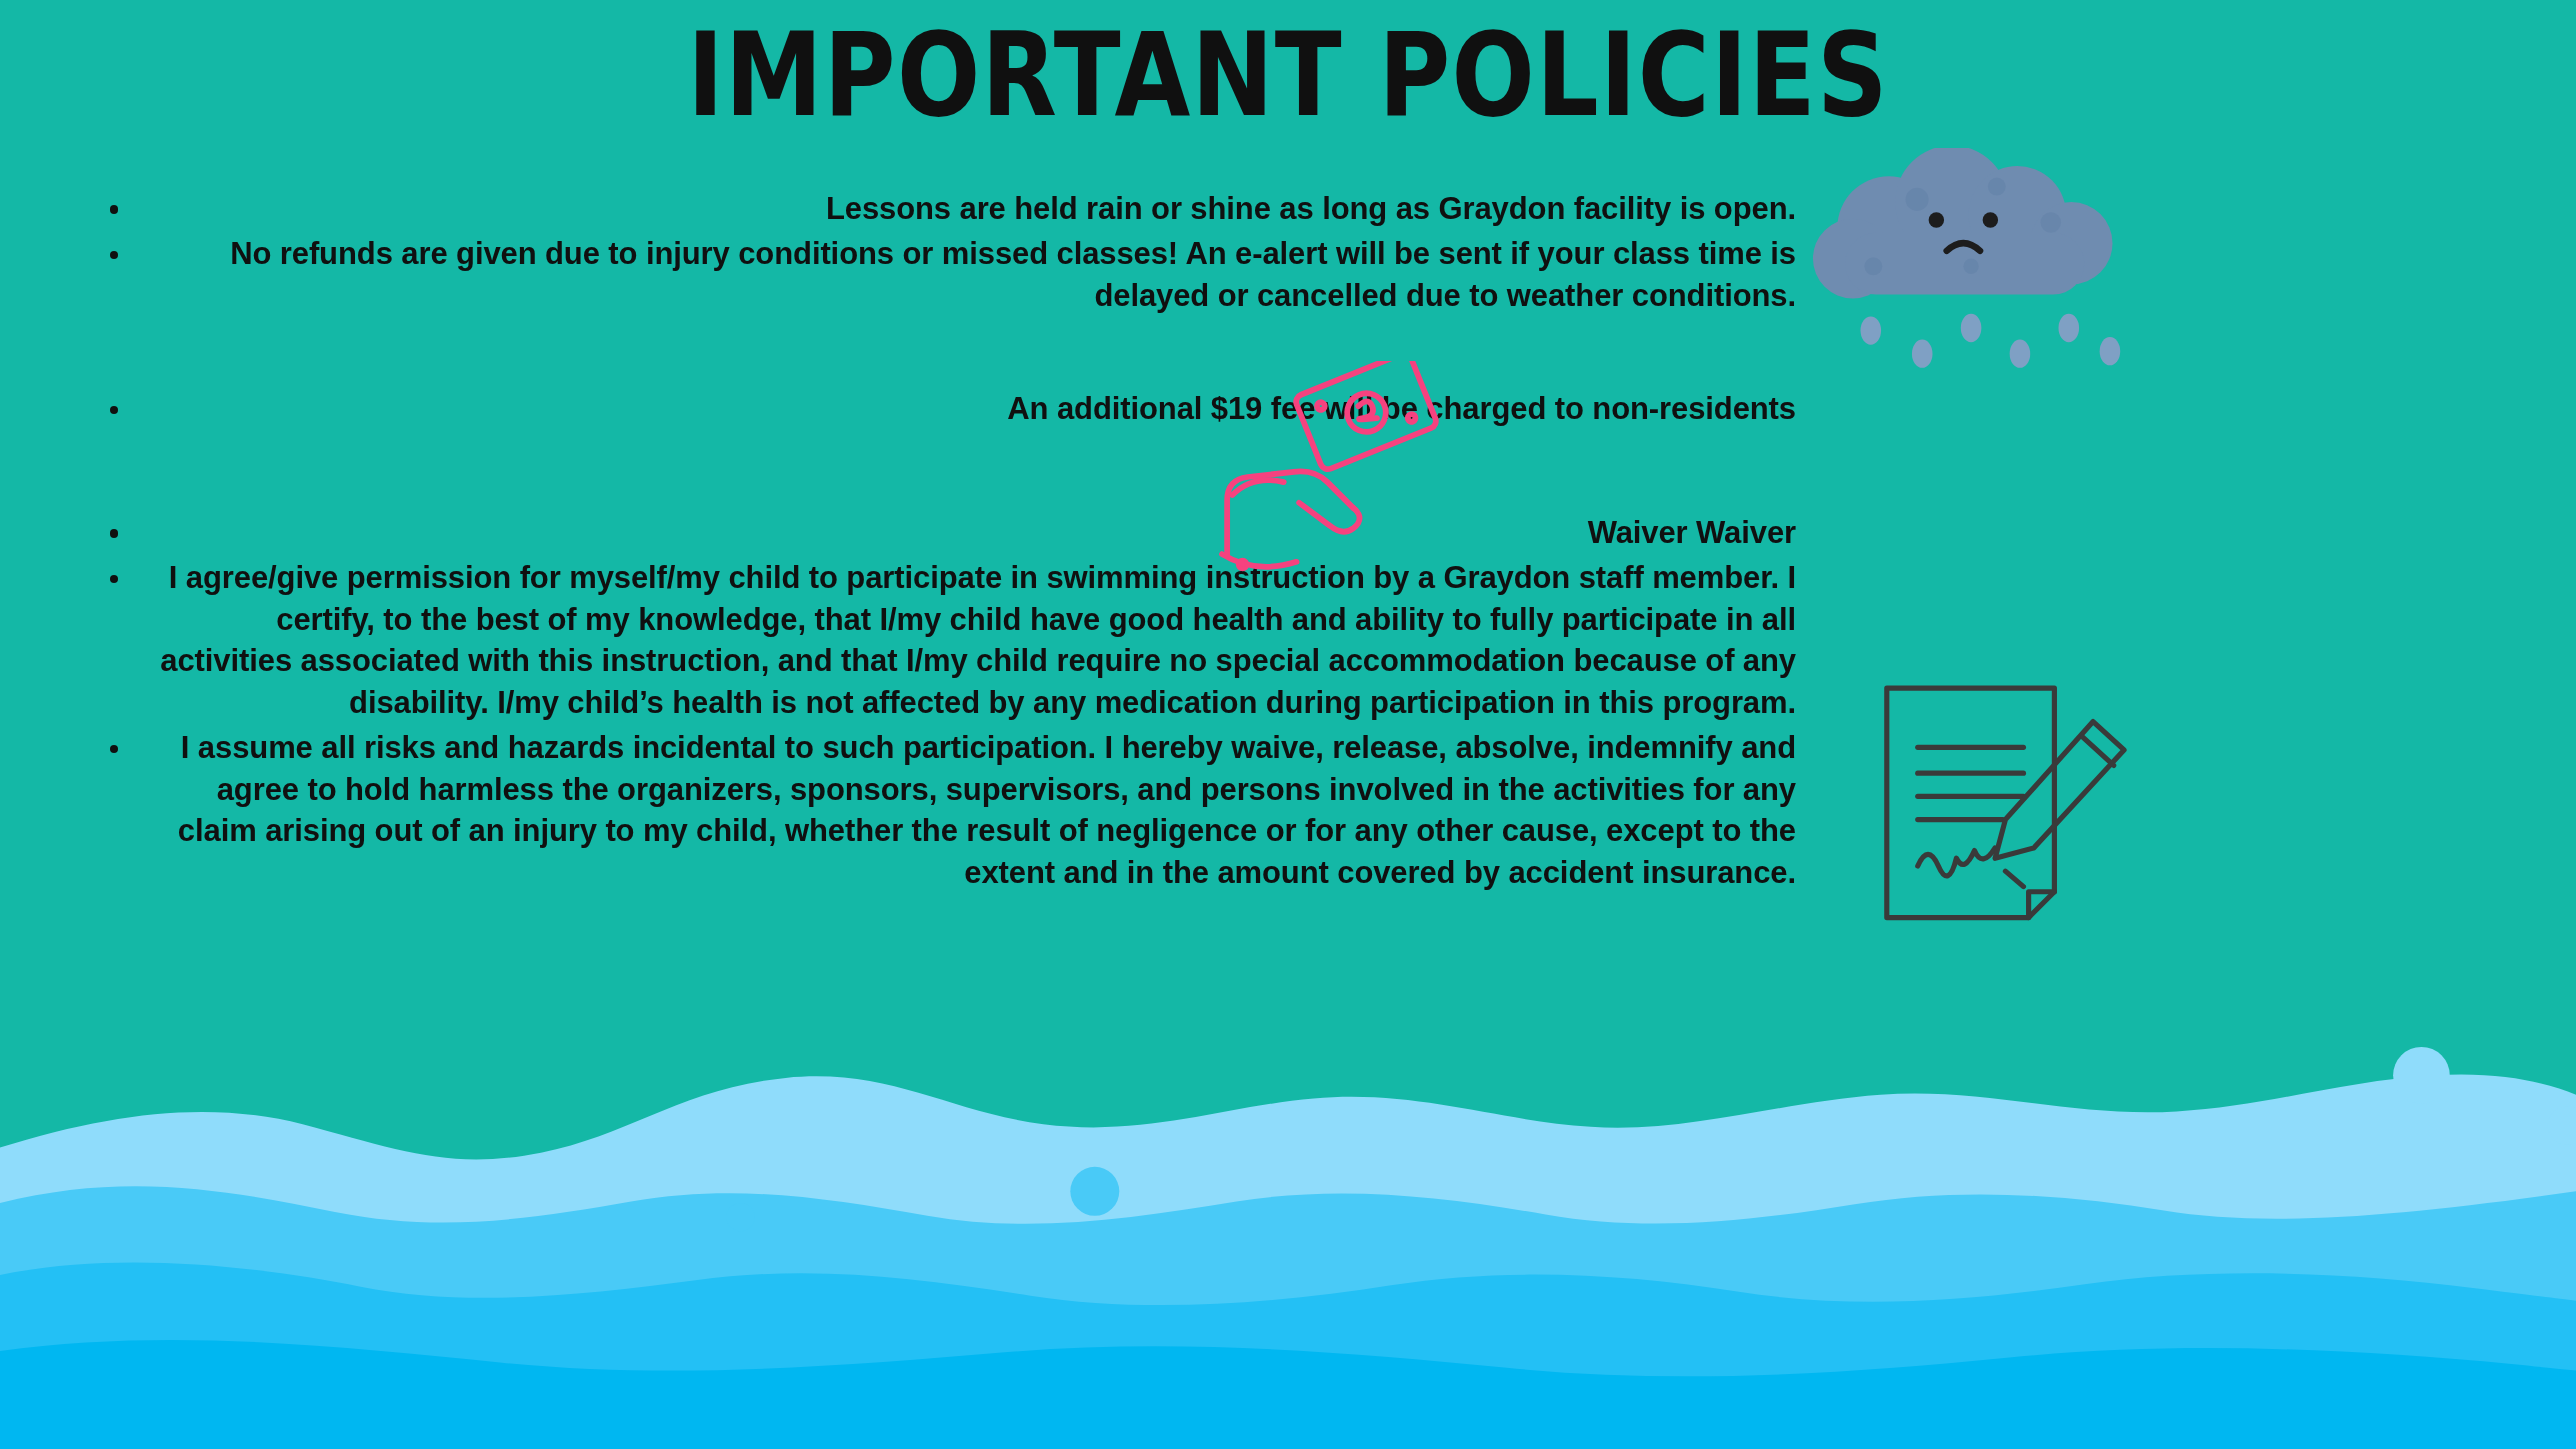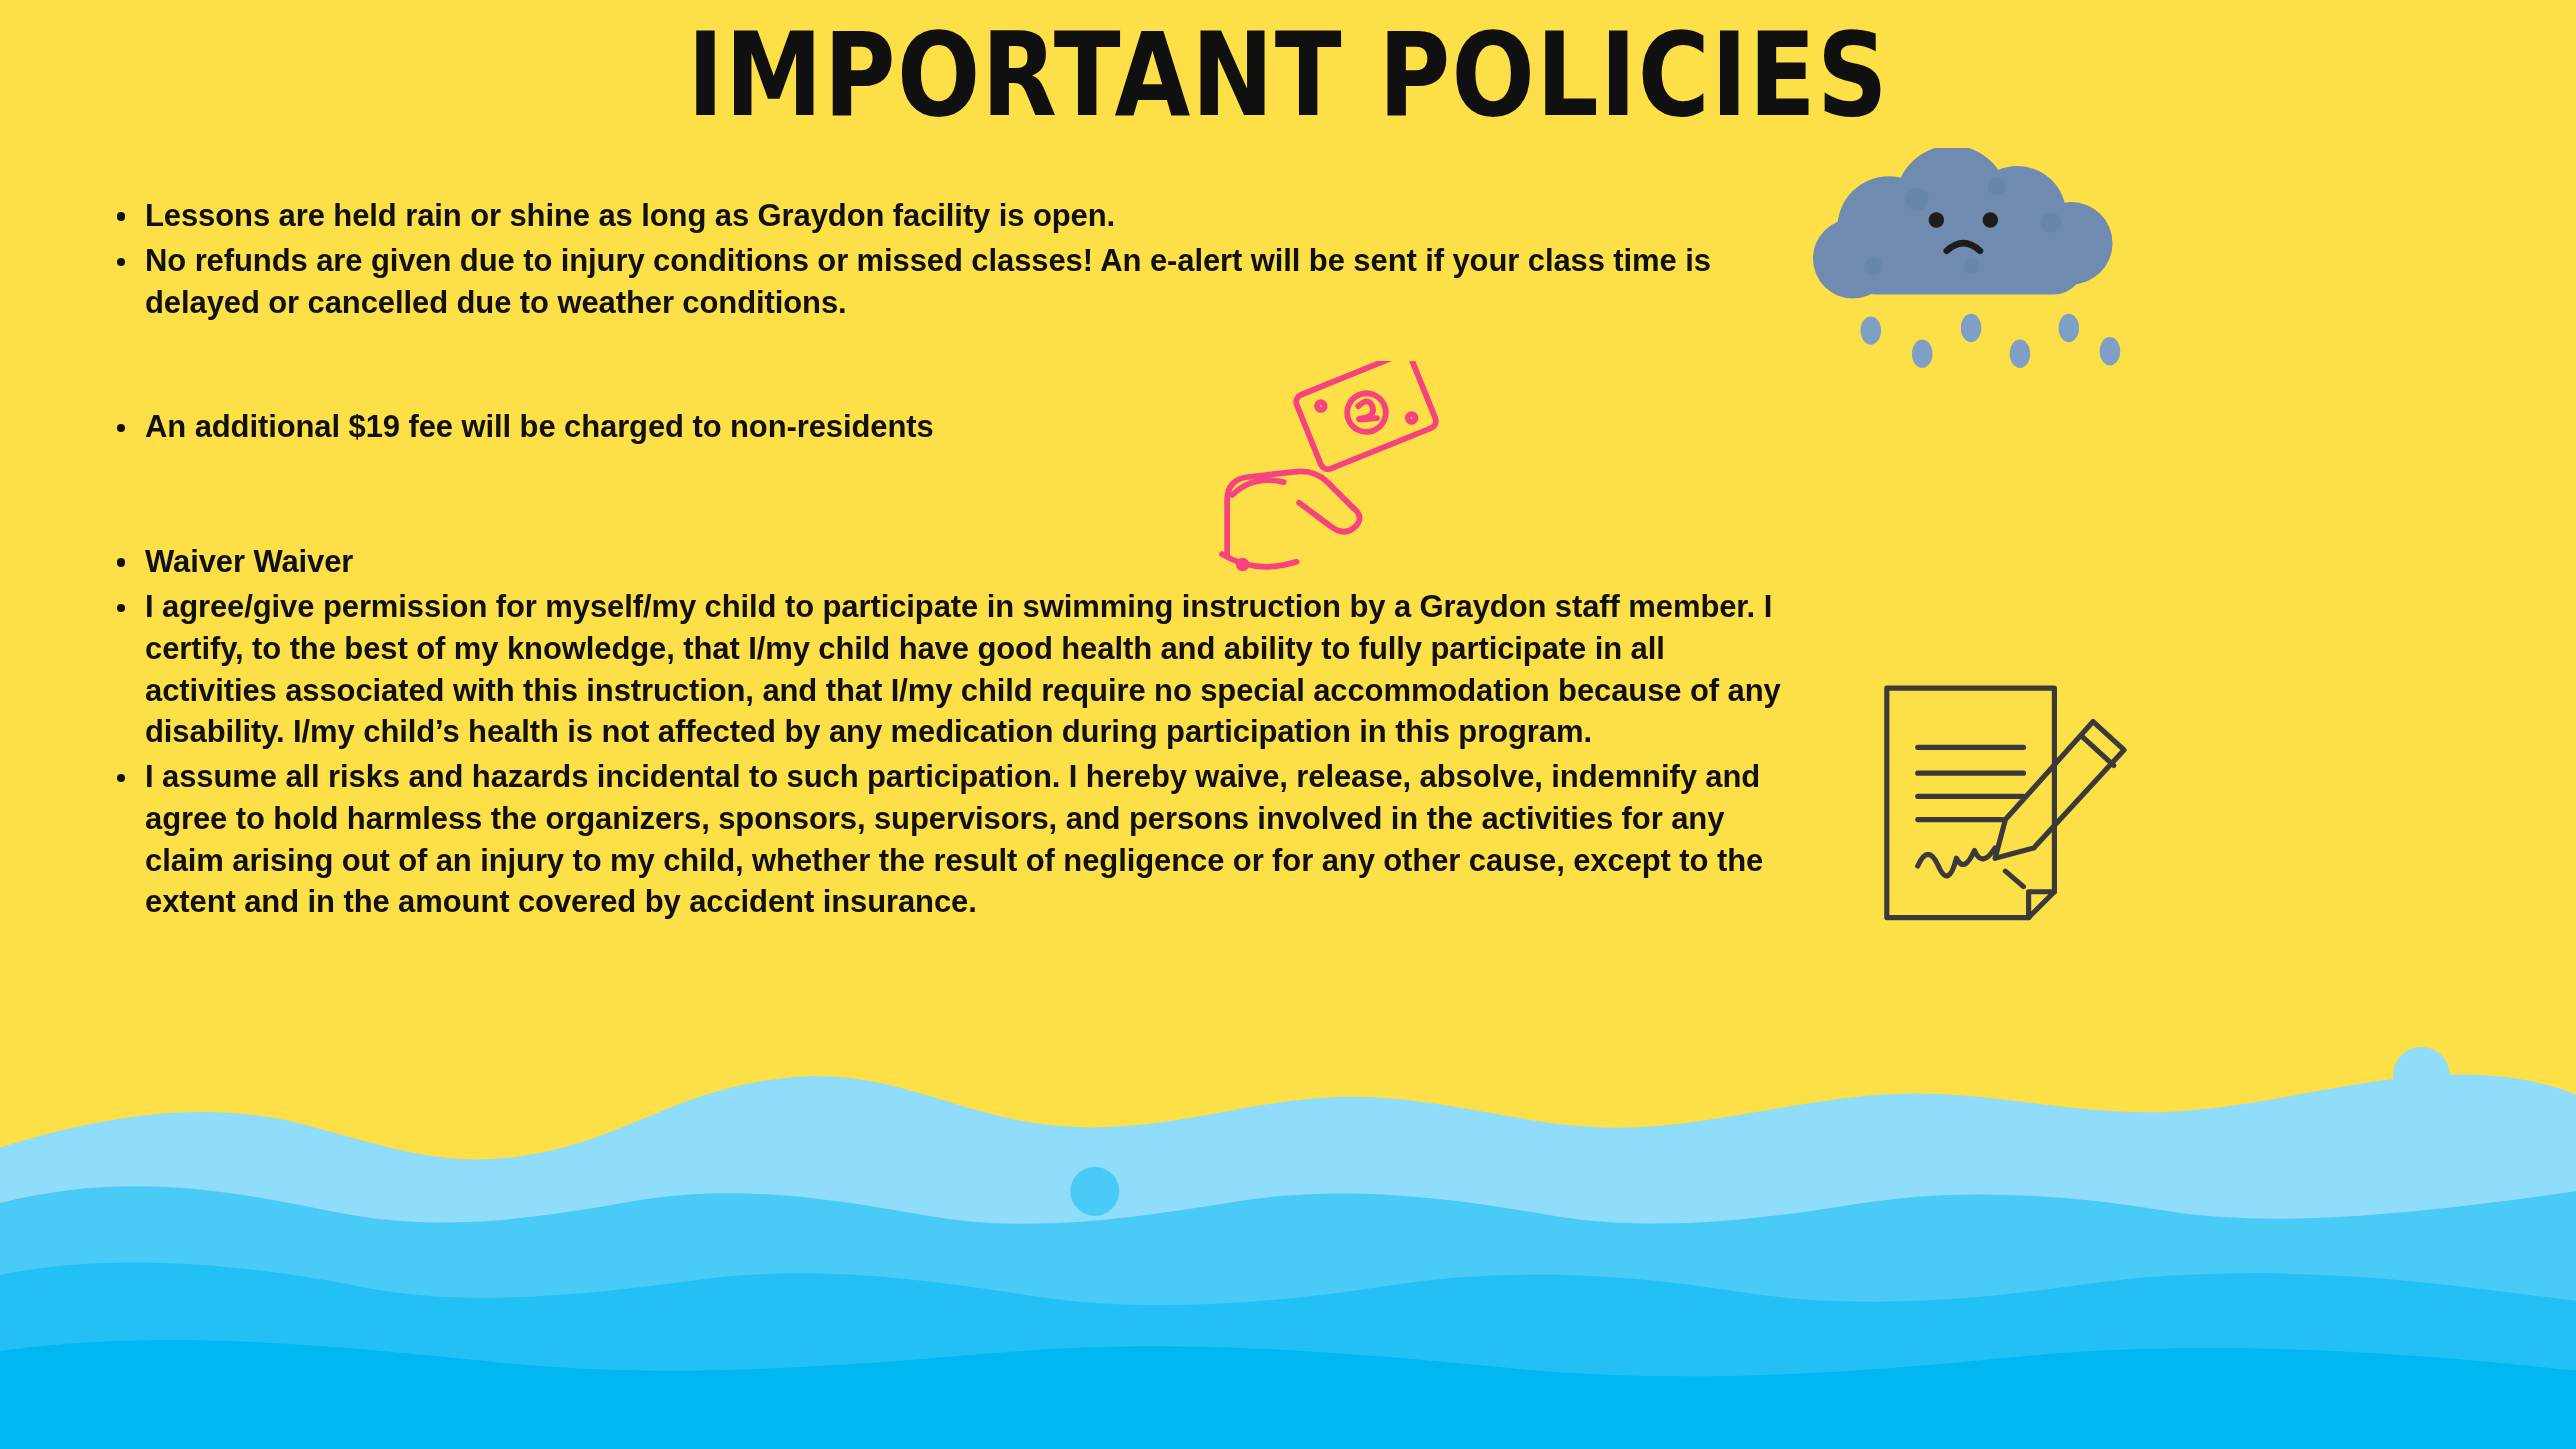--- a/index.html
+++ b/index.html
@@ -11,21 +11,21 @@
     height: 1449px;
     background: #fafaec;
     font-family: "Liberation Sans", sans-serif;
     overflow: hidden;
     position: relative;
   }
 
   .slide {
     position: absolute;
     inset: 0;
-    background: #fde047;
+    background: #14b8a6;
     overflow: hidden;
   }
 
   
   .title {
     position: absolute;
     top: 11.6px;
     left: 0;
     width: 100%;
     text-align: center;
@@ -43,22 +43,23 @@
   
   .content {
     position: absolute;
     top: 187px;
     left: 97px;
     width: 1700px;
   }
 
   ul.policy-list {
     list-style: none;
-    margin: 8px;
+    margin: 1px;
     padding: 0;
+    text-align: right;
   }
 
   ul.policy-list li {
     position: relative;
     padding-left: 40px;
     margin: 0 0 3.9px 0;
     font-family: "Liberation Sans", sans-serif;
     font-weight: bold;
     font-size: 31px;
     line-height: 1.34;

